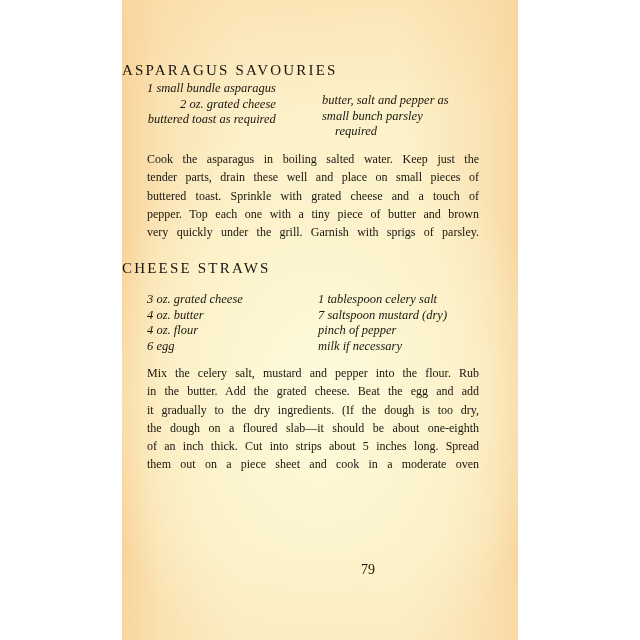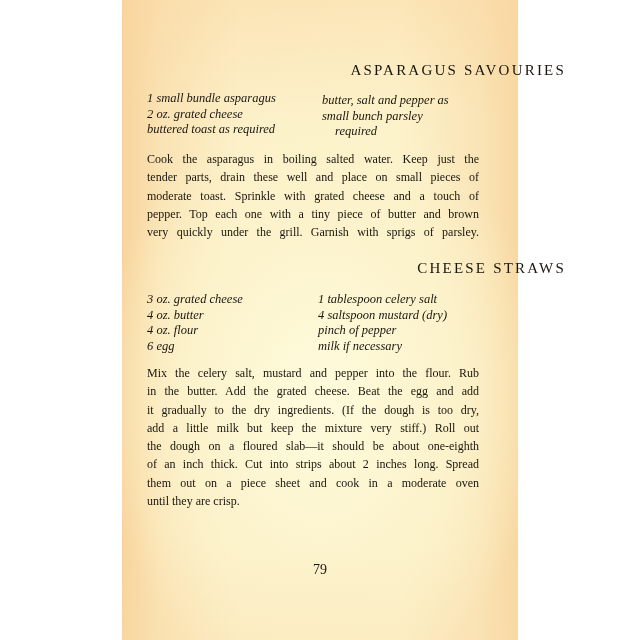--- a/index.html
+++ b/index.html
@@ -27,26 +27,25 @@
       content: "";
       position: absolute;
       inset: 0;
       background: linear-gradient(to bottom, rgba(250,214,160,0.45) 0%, rgba(250,230,180,0) 18%, rgba(0,0,0,0) 85%, rgba(250,220,170,0.25) 100%);
       pointer-events: none;
     }
     .heading {
       position: absolute;
       left: 0;
       width: 100%;
-      text-align: right;
+      text-align: left;
       font-family: "Liberation Serif", "DejaVu Serif", serif;
       font-size: 15px;
       letter-spacing: 2.2px;
       color: #1a160e;
-      padding-left: 48px;
     }
     .ing {
       position: absolute;
       font-family: "Liberation Serif", "DejaVu Serif", serif;
       font-style: italic;
       font-size: 12.5px;
       line-height: 15.5px;
       color: #1a160e;
       white-space: nowrap;
     }
@@ -73,70 +72,69 @@
     }
     .pagenum {
       position: absolute;
       left: 0;
       width: 100%;
       top: 562px;
       text-align: center;
       font-family: "Liberation Serif", "DejaVu Serif", serif;
       font-size: 14px;
       color: #1a160e;
+      padding-left: 48px;
     }
   </style>
 </head>
 <body>
 
 <div class="page">
 
   <div class="heading" style="top:62px;">ASPARAGUS SAVOURIES</div>
 
-  <div class="ing" style="left:25px; top:91px;">
+  <div class="ing" style="left:25px; top:81px;text-align:right;">
     <div>1 small bundle asparagus</div>
     <div>2 oz. grated cheese</div>
     <div>buttered toast as required</div>
   </div>
 
   <div class="ing" style="left:200px; top:93px;">
     <div>butter, salt and pepper as</div>
     <div>small bunch parsley</div>
     <div class="indent">required</div>
   </div>
 
   <div class="para" style="top:150px;">
     <div>Cook the asparagus in boiling salted water. Keep just the</div>
     <div>tender parts, drain these well and place on small pieces of</div>
-    <div>moderate toast. Sprinkle with grated cheese and a touch of</div>
+    <div>buttered toast. Sprinkle with grated cheese and a touch of</div>
     <div>pepper. Top each one with a tiny piece of butter and brown</div>
     <div>very quickly under the grill. Garnish with sprigs of parsley.</div>
   </div>
 
   <div class="heading" style="top:260px;">CHEESE STRAWS</div>
 
   <div class="ing" style="left:25px; top:292px;">
     <div>3 oz. grated cheese</div>
     <div>4 oz. butter</div>
     <div>4 oz. flour</div>
     <div>6 egg</div>
   </div>
 
   <div class="ing" style="left:196px; top:292px;">
     <div>1 tablespoon celery salt</div>
-    <div>4 saltspoon mustard (dry)</div>
+    <div>7 saltspoon mustard (dry)</div>
     <div>pinch of pepper</div>
     <div>milk if necessary</div>
   </div>
 
   <div class="para" style="top:364px;">
     <div>Mix the celery salt, mustard and pepper into the flour. Rub</div>
     <div>in the butter. Add the grated cheese. Beat the egg and add</div>
     <div>it gradually to the dry ingredients. (If the dough is too dry,</div>
-    <div>add a little milk but keep the mixture very stiff.) Roll out</div>
     <div>the dough on a floured slab—it should be about one-eighth</div>
-    <div>of an inch thick. Cut into strips about 2 inches long. Spread</div>
+    <div>of an inch thick. Cut into strips about 5 inches long. Spread</div>
     <div>them out on a piece sheet and cook in a moderate oven</div>
-    <div class="last">until they are crisp.</div>
   </div>
 
   <div class="pagenum">79</div>
 </div>
 
 </body></html>

